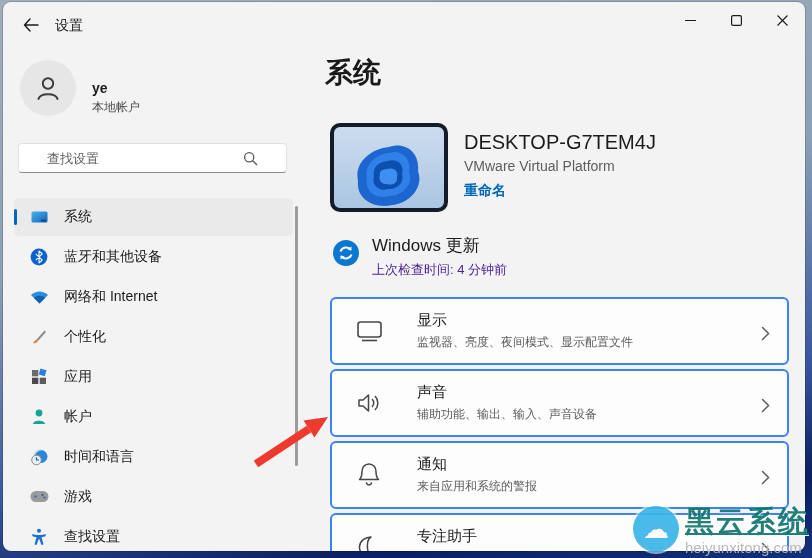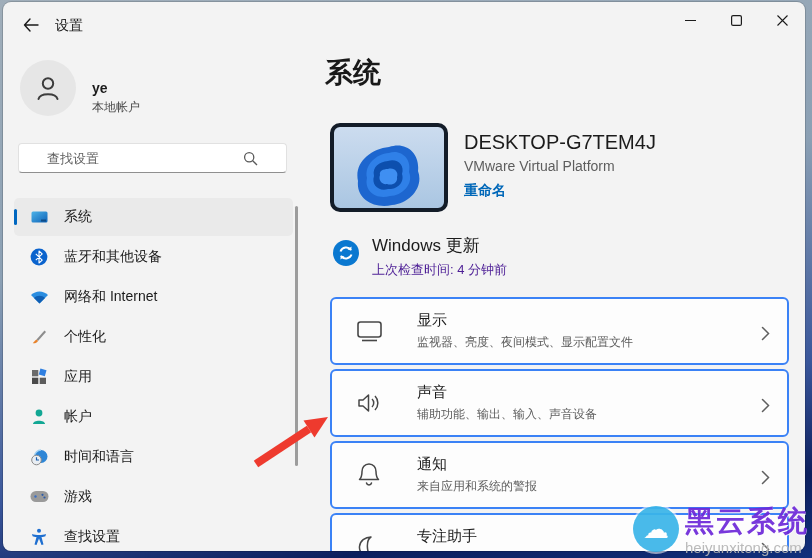--- a/index.html
+++ b/index.html
@@ -79,22 +79,22 @@
   
   .red-arrow { position:absolute; left:246px; top:408px; z-index:40; }
 
   .watermark { position:absolute; right:3px; bottom:2px; display:flex; align-items:center;
     z-index:30; opacity:.92; }
   .wm-logo { width:46px; height:46px; border-radius:50%; background:#3ab5e9;
     display:flex; align-items:center; justify-content:center; margin-right:6px;
     box-shadow:0 0 0 2px rgba(255,255,255,.6); }
   .wm-logo span { color:#fff; font-size:26px; line-height:1; }
   .wm-text { text-align:left; }
-  .wm-name { font-size:29px; font-weight:bold; color:#6d28d9; letter-spacing:2px;
-    text-shadow:0 1px 0 #fff; }
+  .wm-name { font-size:29px; font-weight:bold; color:#0f766e; letter-spacing:2px;
+    text-shadow:0 1px 0 #fff;text-decoration:underline; }
   .wm-url { font-size:15px; color:#b5b5b5; margin-top:-3px; }
 </style>
 </head>
 <body>
 
 <div class="desktop"></div>
 
 <div class="window">
 
   <div class="titlebar">

